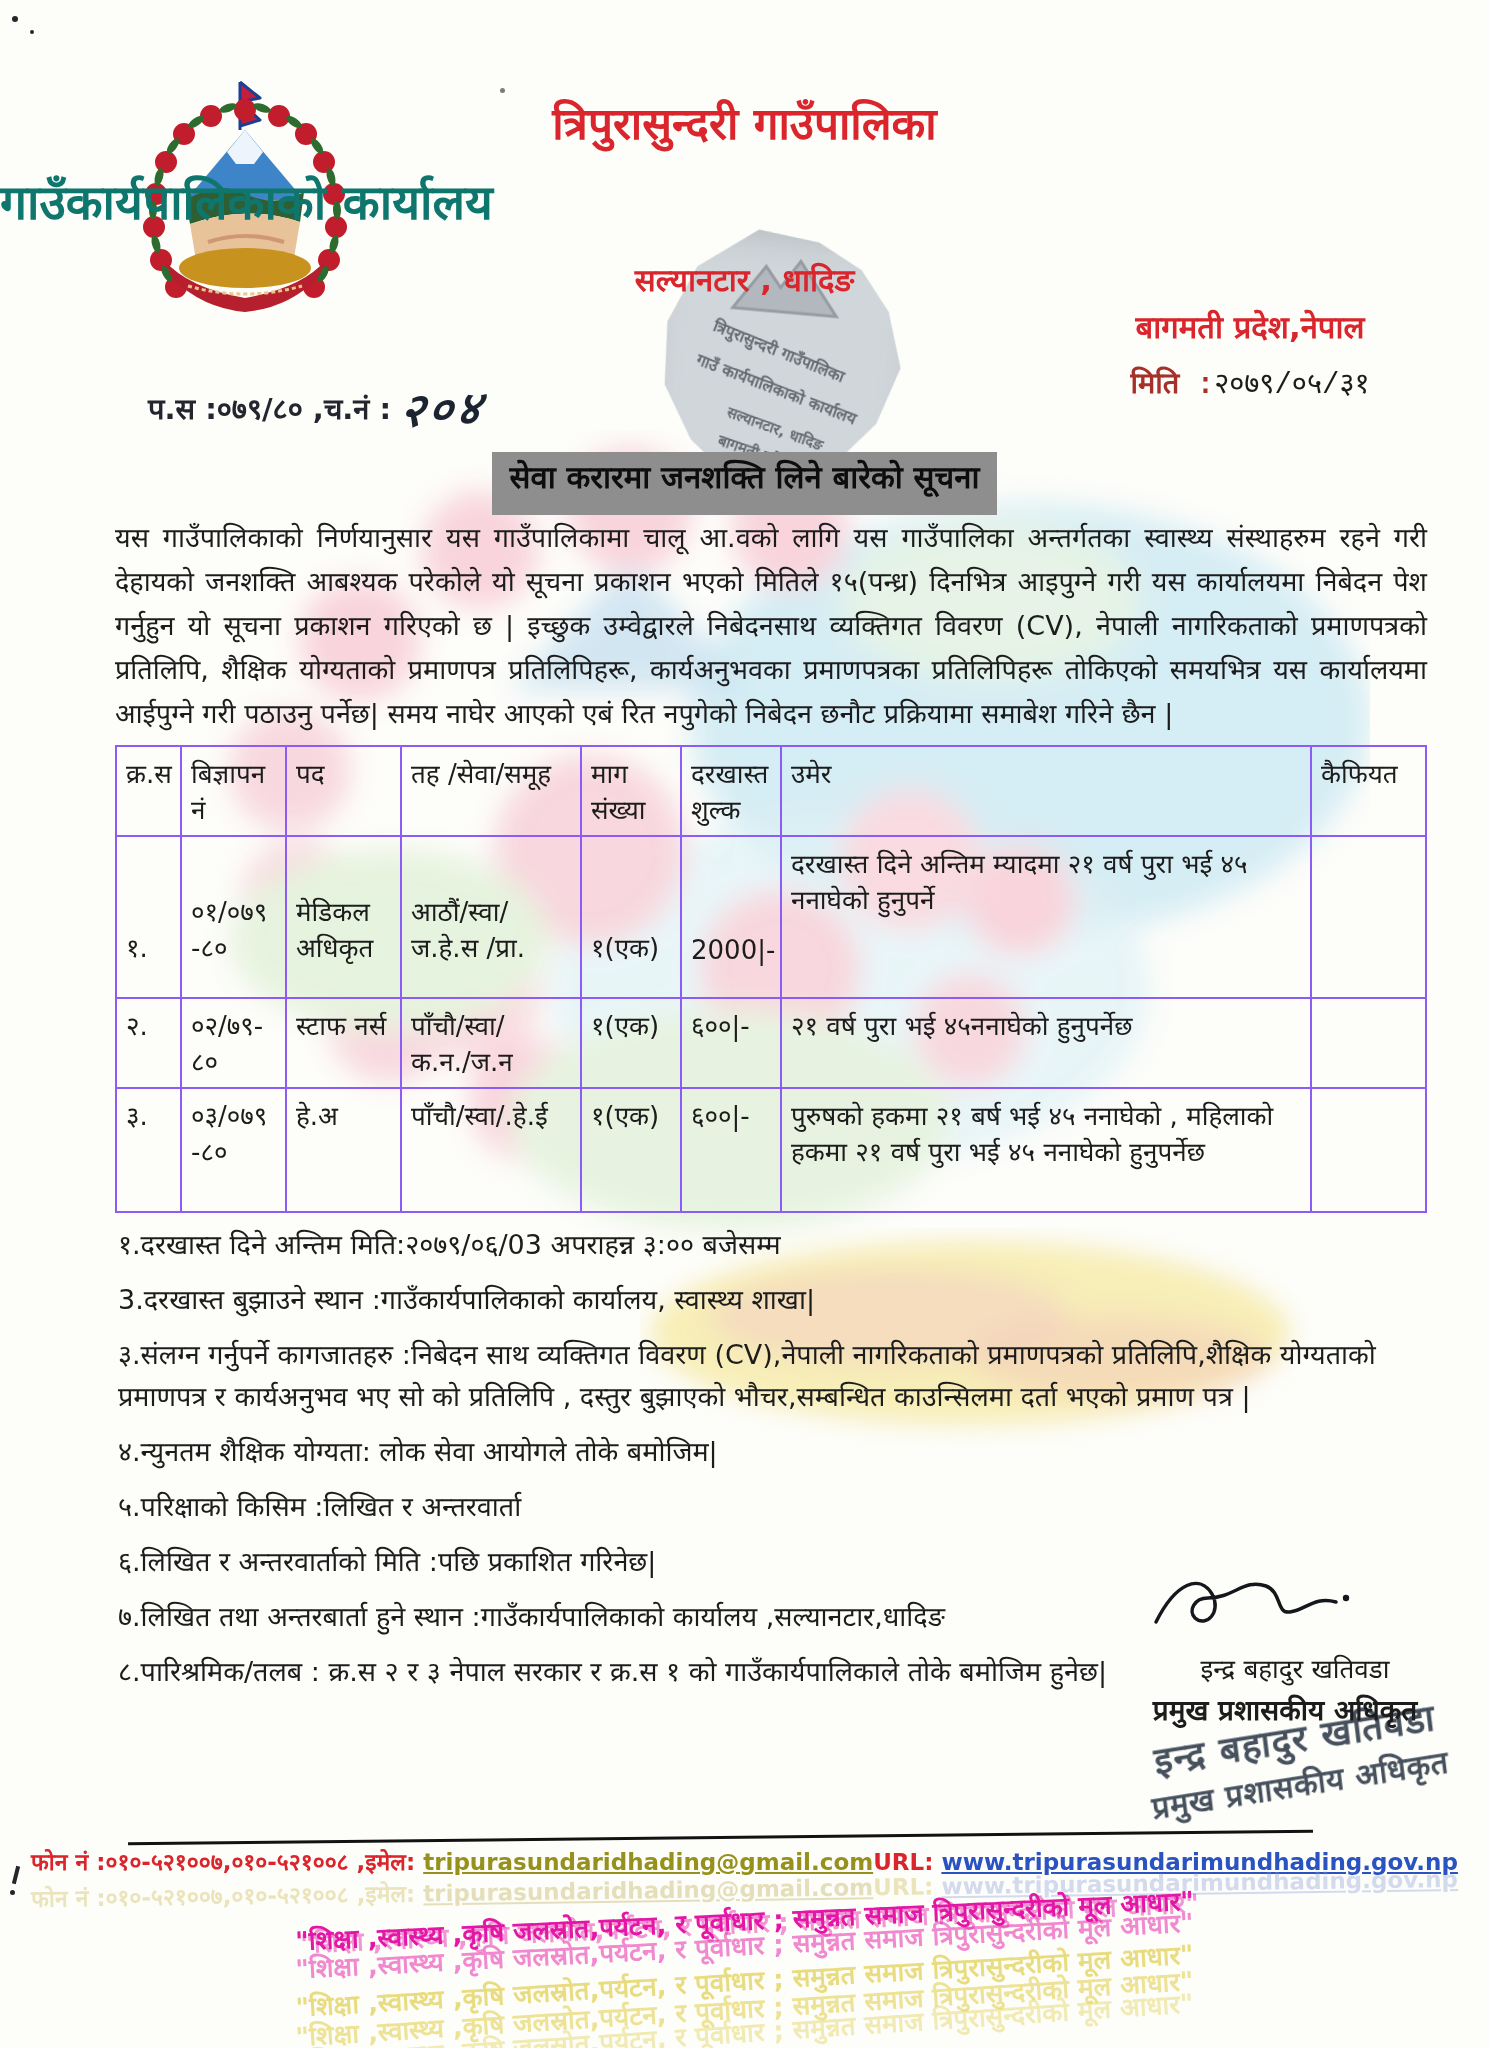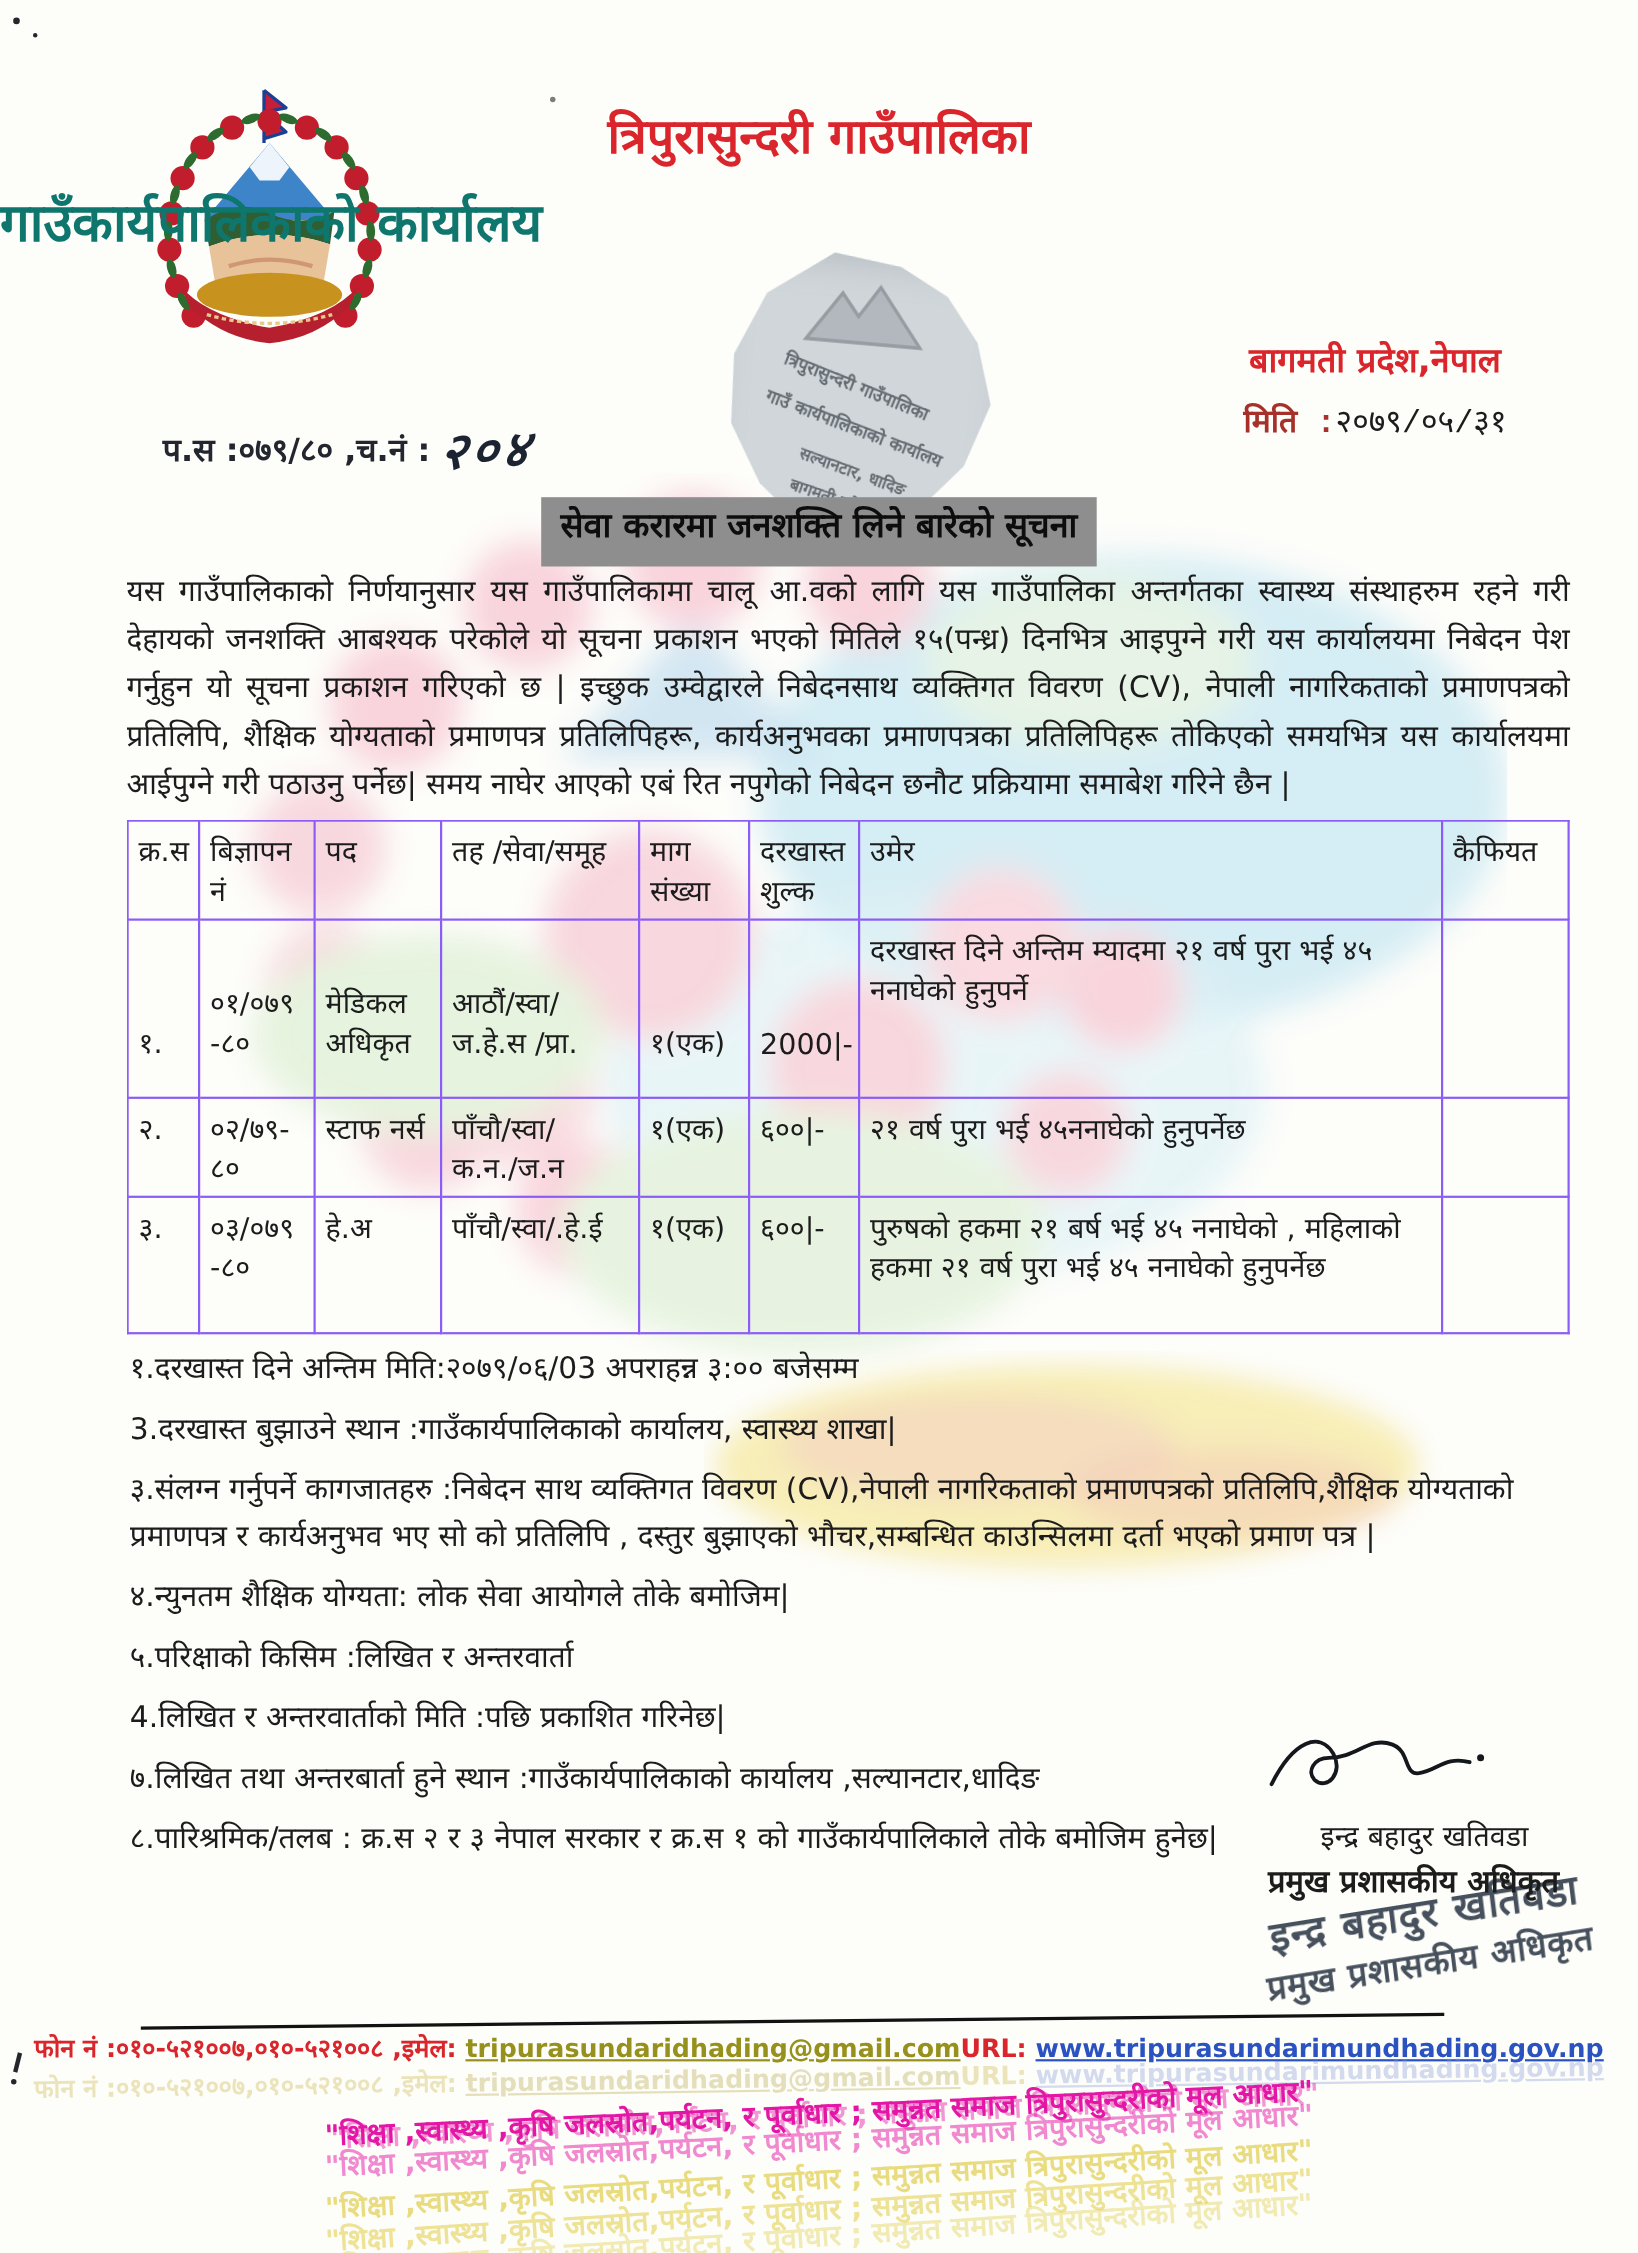--- a/index.html
+++ b/index.html
@@ -182,20 +182,21 @@
       <path d="M8,62 L38,18 L54,38 L72,10 L112,62 Z" fill="#8d969e" stroke="#5a626a" stroke-width="3"></path>
     </svg>
     <span class="s0">त्रिपुरासुन्दरी गाउँपालिका</span>
     <span class="s1">गाउँ कार्यपालिकाको कार्यालय</span>
     <span class="s2">सल्यानटार, धादिङ</span>
     <span class="s3">बागमती प्रदेश, नेपाल</span>
   </div>
 
   <div class="abs hdr-municipality">त्रिपुरासुन्दरी गाउँपालिका</div>
   <div class="abs hdr-office">गाउँकार्यपालिकाको कार्यालय</div>
+  <div class="abs hdr-location">सल्यानटार , धादिङ</div>
   <div class="abs hdr-province">बागमती प्रदेश,नेपाल</div>
   <div class="abs hdr-date">
     <span class="lbl">मिति :</span><span>२०७९/०५/३१</span>
   </div>
   <div class="abs hdr-ref">
     <span>प.स :०७९/८० ,च.नं :</span><span class="hand">२०४</span>
   </div>
 
   <div class="abs notice-title">
     <b>सेवा करारमा जनशक्ति लिने बारेको सूचना</b>
@@ -257,21 +258,21 @@
     </tr>
   </tbody>
     </table>
 
   <div class="abs conds">
     <div class="cond"><b>१.दरखास्त दिने अन्तिम मिति:</b><span>२०७९/०६/03 अपराहन्न ३:०० बजेसम्म</span></div>
     <div class="cond"><b>3.दरखास्त बुझाउने स्थान :</b><span>गाउँकार्यपालिकाको कार्यालय, स्वास्थ्य शाखा|</span></div>
     <div class="cond"><b>३.संलग्न गर्नुपर्ने कागजातहरु :</b><span>निबेदन साथ व्यक्तिगत विवरण (CV),नेपाली नागरिकताको प्रमाणपत्रको प्रतिलिपि,शैक्षिक योग्यताको प्रमाणपत्र र कार्यअनुभव भए सो को प्रतिलिपि , दस्तुर बुझाएको भौचर,सम्बन्धित काउन्सिलमा दर्ता भएको प्रमाण पत्र |</span></div>
     <div class="cond"><b>४.न्युनतम शैक्षिक योग्यता:</b><span> लोक सेवा आयोगले तोके बमोजिम|</span></div>
     <div class="cond"><b>५.परिक्षाको किसिम :</b><span>लिखित र अन्तरवार्ता</span></div>
-    <div class="cond"><b>4.लिखित र अन्तरवार्ताको मिति :</b><span>पछि प्रकाशित गरिनेछ|</span></div>
+    <div class="cond"><b>६.लिखित र अन्तरवार्ताको मिति :</b><span>पछि प्रकाशित गरिनेछ|</span></div>
     <div class="cond gap"><b>७.लिखित तथा अन्तरबार्ता हुने स्थान :</b><span>गाउँकार्यपालिकाको कार्यालय ,सल्यानटार,धादिङ</span></div>
     <div class="cond"><b>८.पारिश्रमिक/तलब :</b><span> क्र.स २ र ३ नेपाल सरकार  र क्र.स १ को गाउँकार्यपालिकाले तोके बमोजिम हुनेछ|</span></div>
   </div>
 
   <svg class="abs sig-svg" width="215" height="85" viewBox="0 0 215 85">
     <path d="M8,56 C28,16 52,8 64,28 C74,46 58,62 47,52 C40,45 46,32 60,32 C86,32 96,12 118,20 C134,26 128,48 142,46 C158,44 166,30 188,36" fill="none" stroke="#14181c" stroke-width="3.5" stroke-linecap="round"></path>
     <circle cx="198" cy="32" r="3.2" fill="#14181c"></circle>
   </svg>
   <div class="abs sig-name">इन्द्र बहादुर खतिवडा</div>
   <div class="abs sig-title">प्रमुख प्रशासकीय अधिकृत</div>

